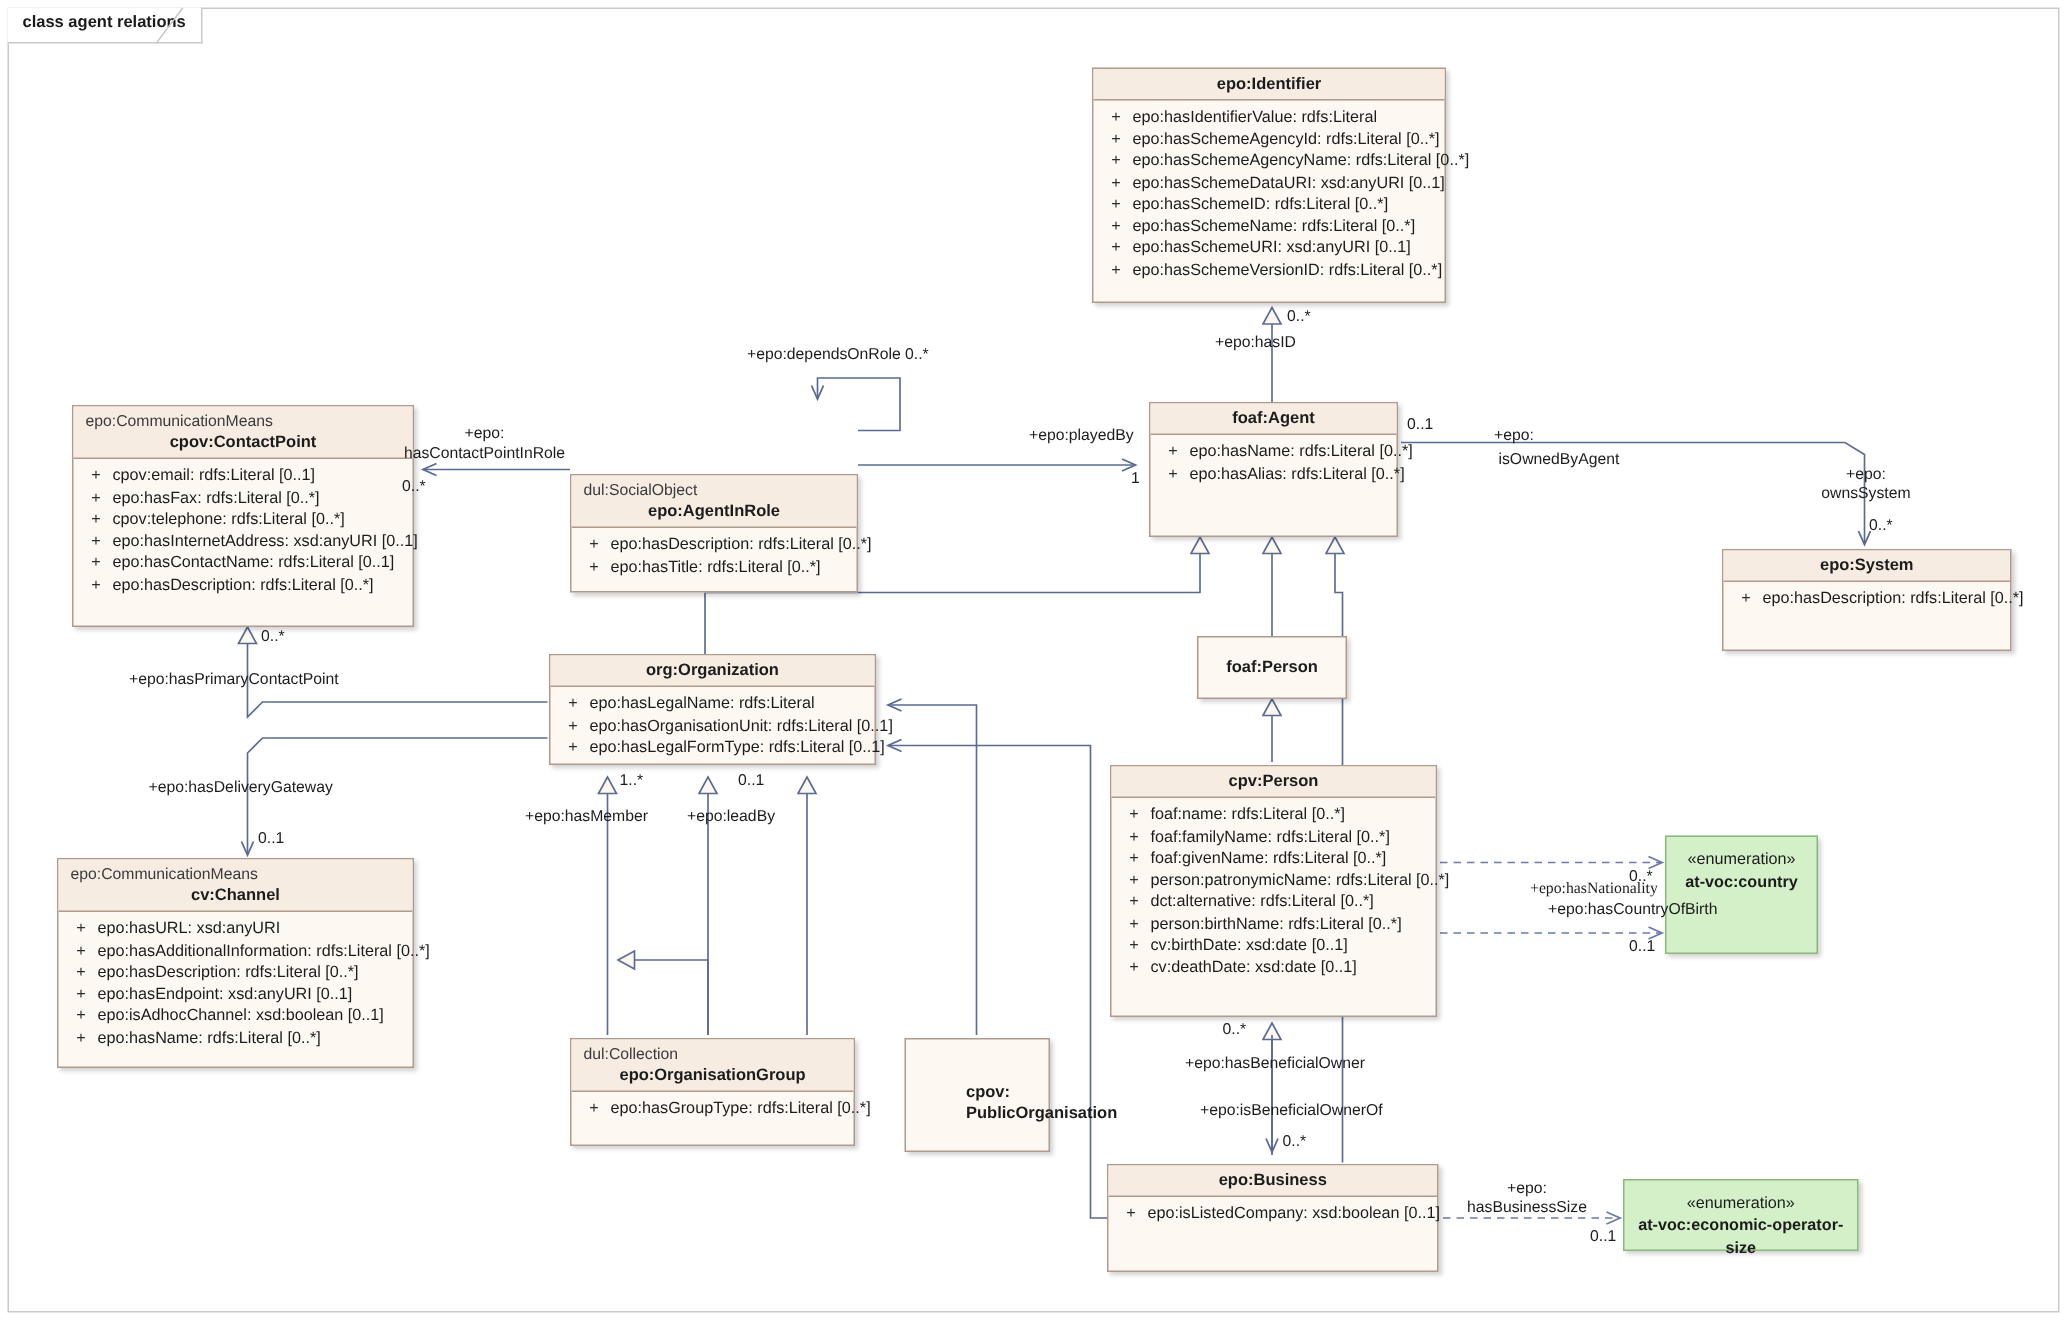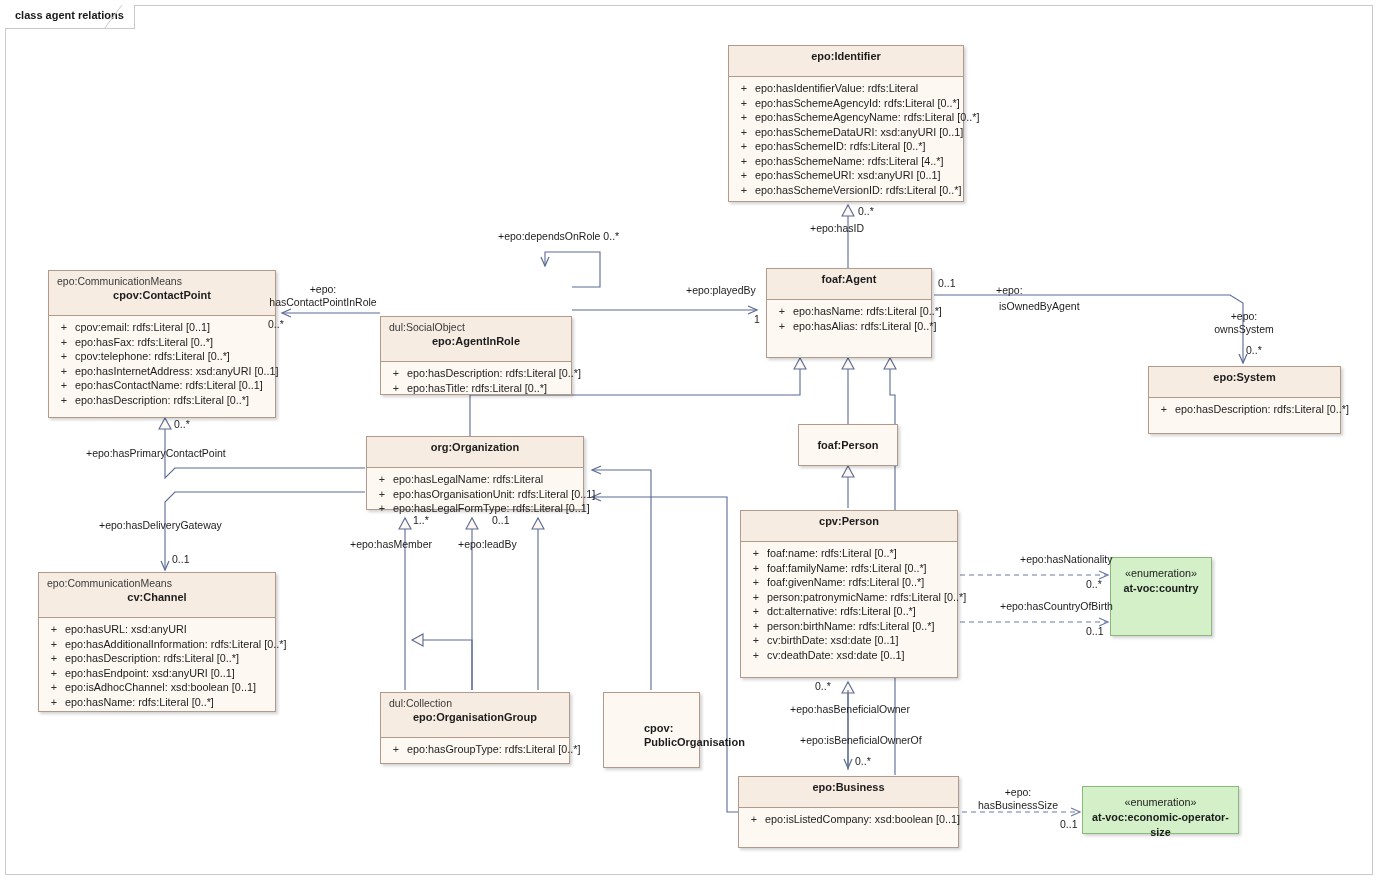--- a/index.html
+++ b/index.html
@@ -37,21 +37,21 @@
     box-sizing:border-box;
     background:#fdf8f2;
     border:1px solid #b09a8c;
     box-shadow:2px 2px 3px rgba(0,0,0,0.18);
     font-size:11px;
     color:#1c1c1c;
   }
   .uml .head{
     background:#f6ece2;
     border-bottom:1px solid #b09a8c;
-    padding:3px 8px 12px 8px;
+    padding:3px 8px 2px 8px;
     box-sizing:border-box;
   }
   .uml .stereo{
     display:block;
     text-align:left;
     font-size:10.5px;
     color:#3a3a3a;
     line-height:14px;
   }
   .uml .cname{
@@ -200,21 +200,21 @@
   <div class="uml" style="left:728px;top:45px;width:236px;height:157px;">
     <div class="head">
       <span class="cname">epo:Identifier</span>
     </div>
     <div class="body">
       <span class="attr"><span class="plus">+</span><span>epo:hasIdentifierValue: rdfs:Literal</span></span>
       <span class="attr"><span class="plus">+</span><span>epo:hasSchemeAgencyId: rdfs:Literal [0..*]</span></span>
       <span class="attr"><span class="plus">+</span><span>epo:hasSchemeAgencyName: rdfs:Literal [0..*]</span></span>
       <span class="attr"><span class="plus">+</span><span>epo:hasSchemeDataURI: xsd:anyURI [0..1]</span></span>
       <span class="attr"><span class="plus">+</span><span>epo:hasSchemeID: rdfs:Literal [0..*]</span></span>
-      <span class="attr"><span class="plus">+</span><span>epo:hasSchemeName: rdfs:Literal [4..*]</span></span>
+      <span class="attr"><span class="plus">+</span><span>epo:hasSchemeName: rdfs:Literal [0..*]</span></span>
       <span class="attr"><span class="plus">+</span><span>epo:hasSchemeURI: xsd:anyURI [0..1]</span></span>
       <span class="attr"><span class="plus">+</span><span>epo:hasSchemeVersionID: rdfs:Literal [0..*]</span></span>
     </div>
   </div>
 
   <div class="uml" style="left:48px;top:270px;width:228px;height:148px;">
     <div class="head">
       <span class="stereo">epo:CommunicationMeans</span>
       <span class="cname">cpov:ContactPoint</span>
     </div>
@@ -363,24 +363,24 @@
 
   <div class="elabel" style="left:99px;top:519px;">+epo:hasDeliveryGateway</div>
   <div class="elabel" style="left:172px;top:553px;">0..1</div>
 
   <div class="elabel" style="left:350px;top:538px;">+epo:hasMember</div>
   <div class="elabel" style="left:413px;top:514px;">1..*</div>
 
   <div class="elabel" style="left:458px;top:538px;">+epo:leadBy</div>
   <div class="elabel" style="left:492px;top:514px;">0..1</div>
 
-  <div class="elabel" style="left:1020px;top:553px;">+epo:hasNationality</div>
+  <div class="elabel" style="left:1020px;top:586px;font-family:Liberation Serif, serif;">+epo:hasNationality</div>
   <div class="elabel" style="left:1086px;top:578px;">0..*</div>
 
-  <div class="elabel" style="left:1000px;top:600px;">+epo:hasCountryOfBirth</div>
+  <div class="elabel" style="left:1032px;top:600px;">+epo:hasCountryOfBirth</div>
   <div class="elabel" style="left:1086px;top:625px;">0..1</div>
 
   <div class="elabel" style="left:790px;top:703px;">+epo:hasBeneficialOwner</div>
   <div class="elabel" style="left:815px;top:680px;">0..*</div>
 
   <div class="elabel" style="left:800px;top:734px;">+epo:isBeneficialOwnerOf</div>
   <div class="elabel" style="left:855px;top:755px;">0..*</div>
 
   <div class="elabel ctr" style="left:968px;top:786px;width:100px;">+epo:</div>
   <div class="elabel ctr" style="left:968px;top:799px;width:100px;">hasBusinessSize</div>

